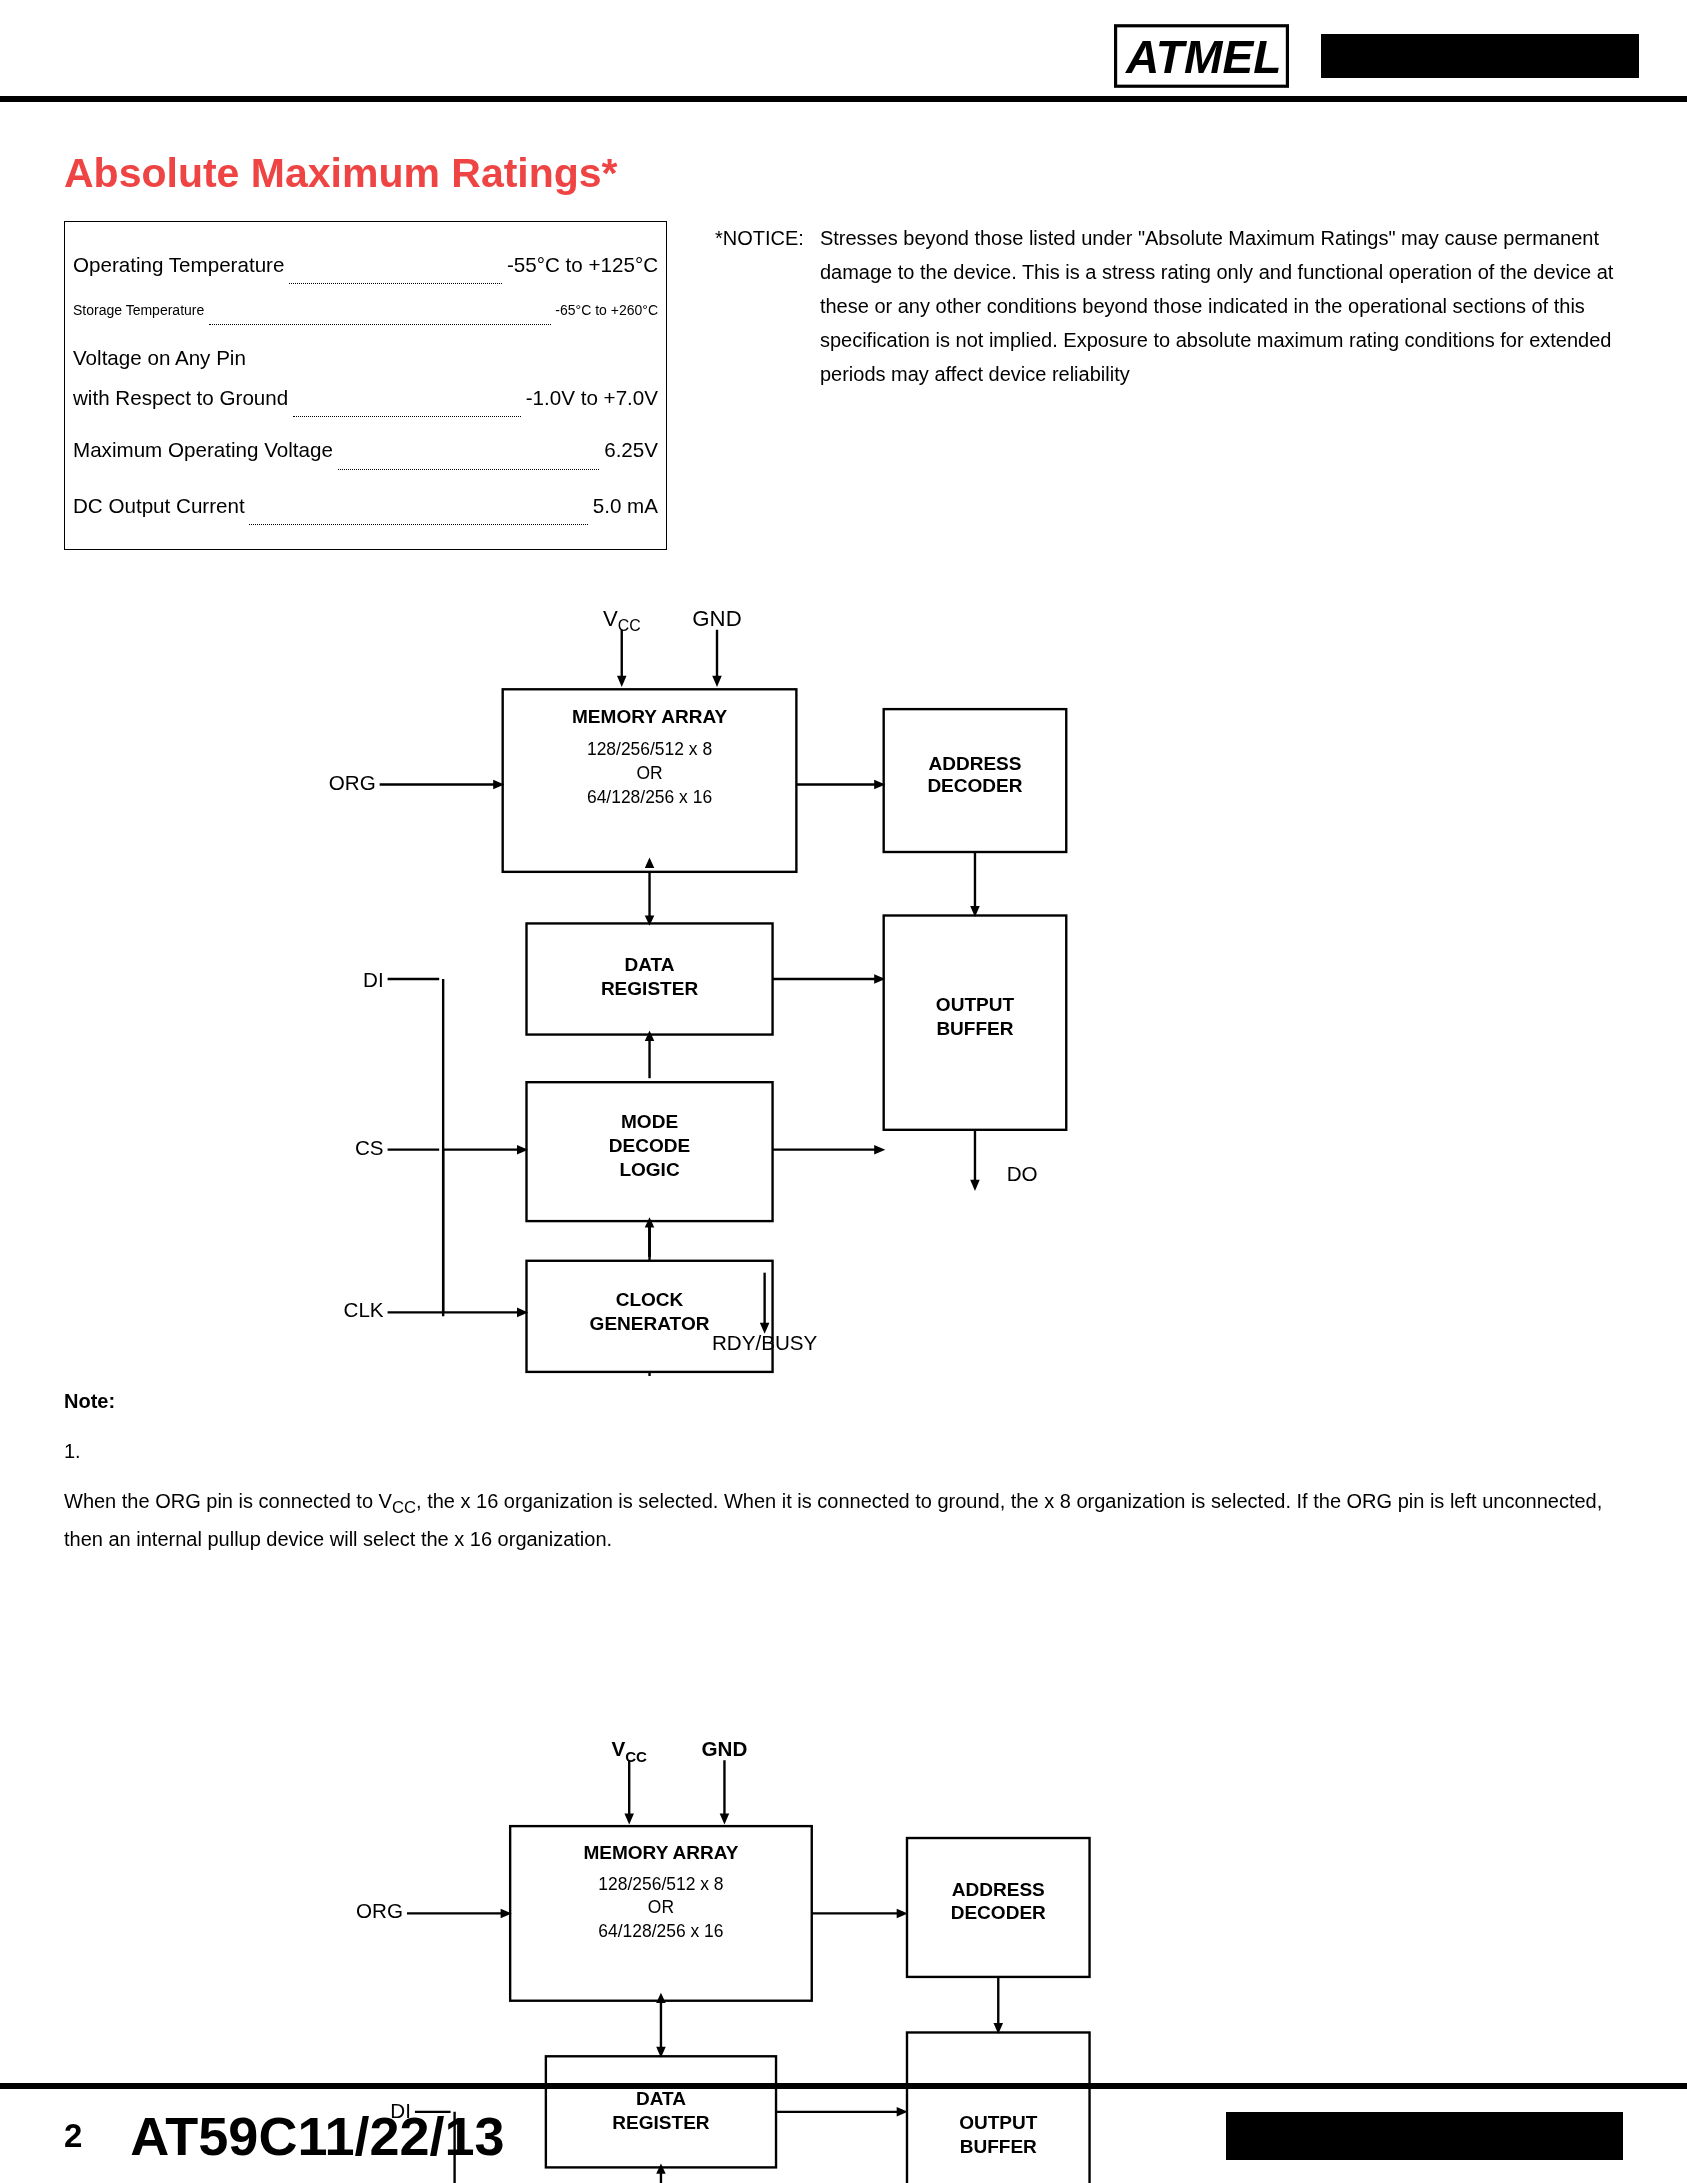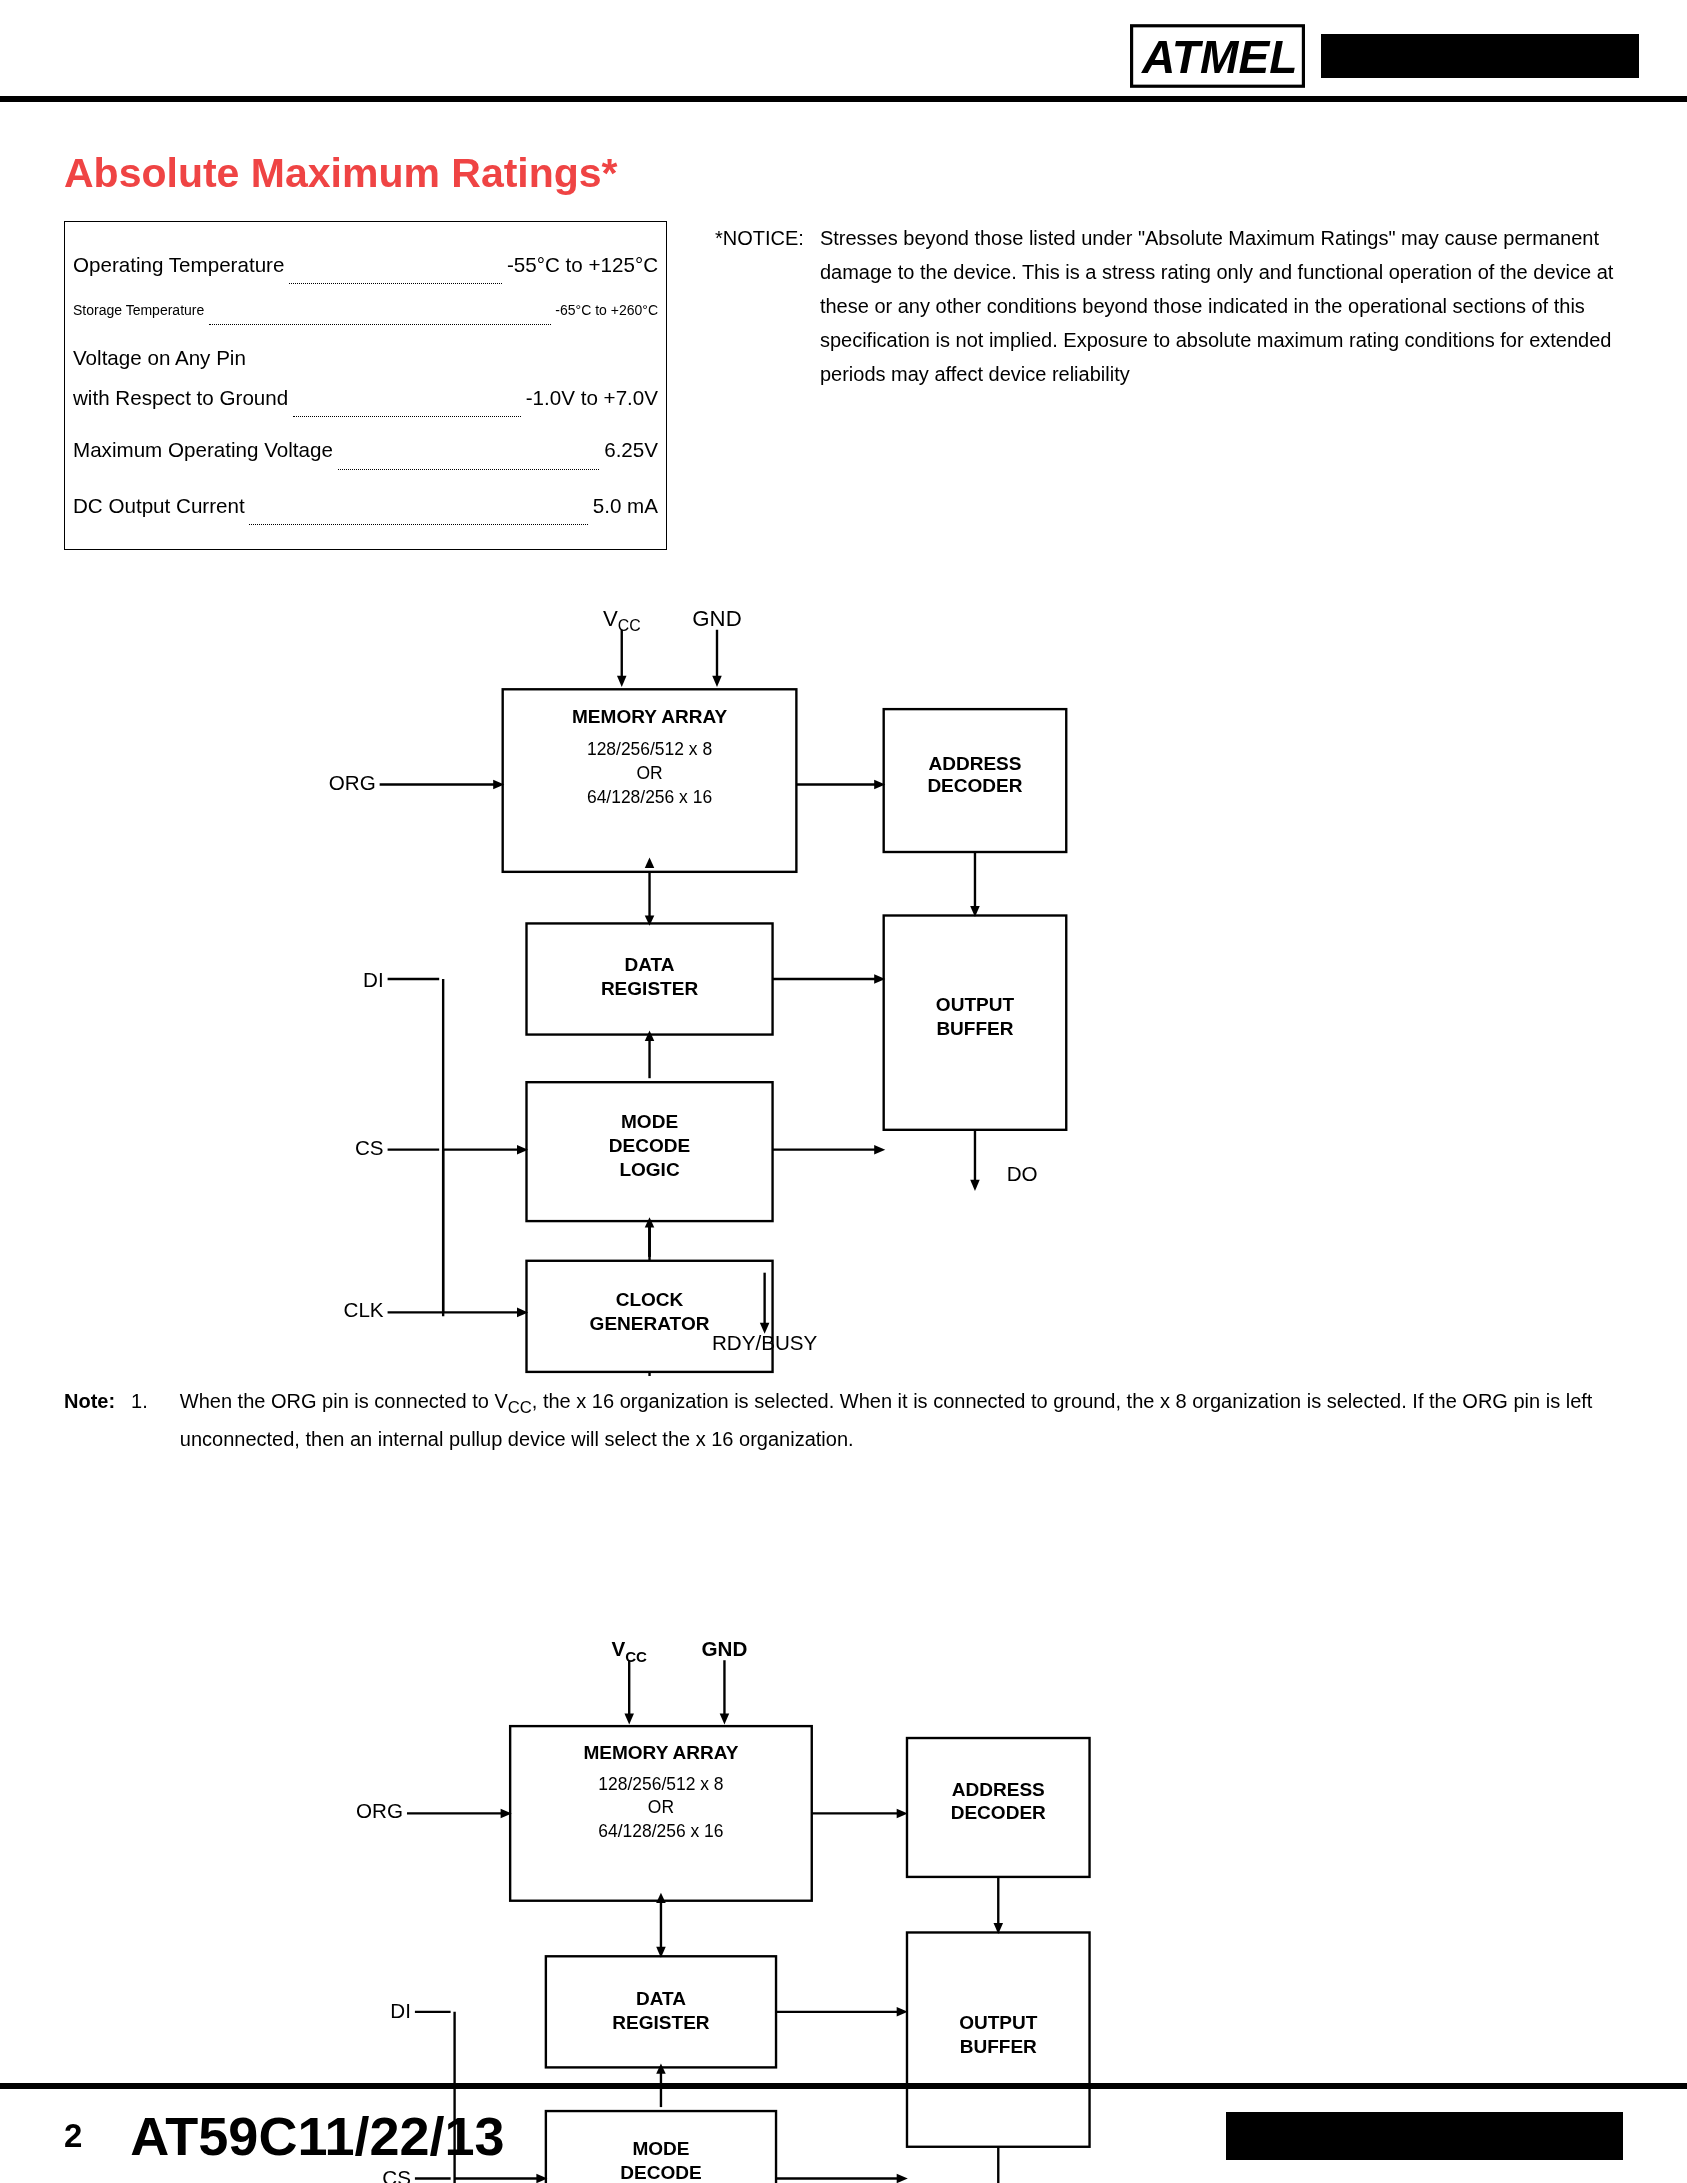--- a/index.html
+++ b/index.html
@@ -19,20 +19,21 @@
       display: flex;
       justify-content: flex-end;
       align-items: center;
       padding: 24px 48px 8px 48px;
       border-bottom: 6.4px solid #000;
     }
 
     .logo-area {
       display: flex;
       align-items: center;
+      gap: 16px;
     }
 
     .header-bar {
       width: 318px;
       height: 44px;
       background: #000;
       margin-left: 16px;
     }
 
     
@@ -98,20 +99,21 @@
       font-weight: 900;
     }
 
     
     .note-section {
       display: flex;
       gap: 16px;
       font-size: 20px;
       line-height: 1.7;
       margin-bottom: 64px;
+      flex-direction: column;
     }
 
     .note-label {
       white-space: nowrap;
       font-weight: bold;
     }
 
     .note-num {
       white-space: nowrap;
       margin-right: 16px;

